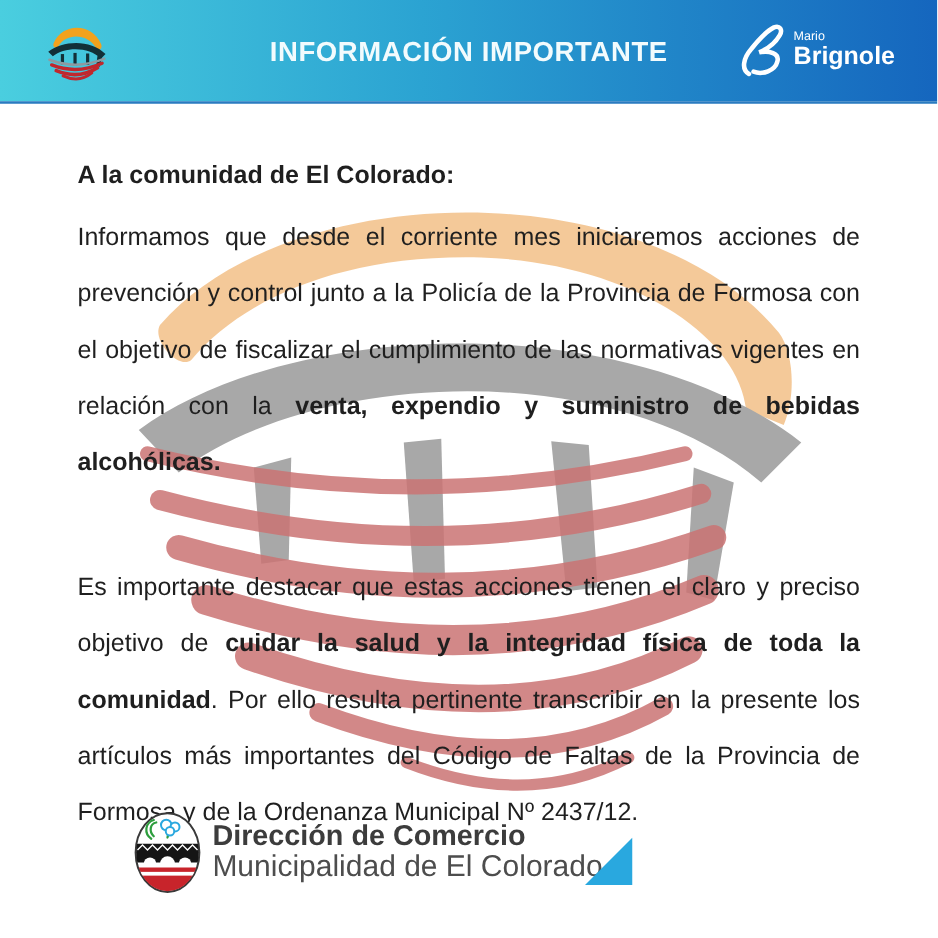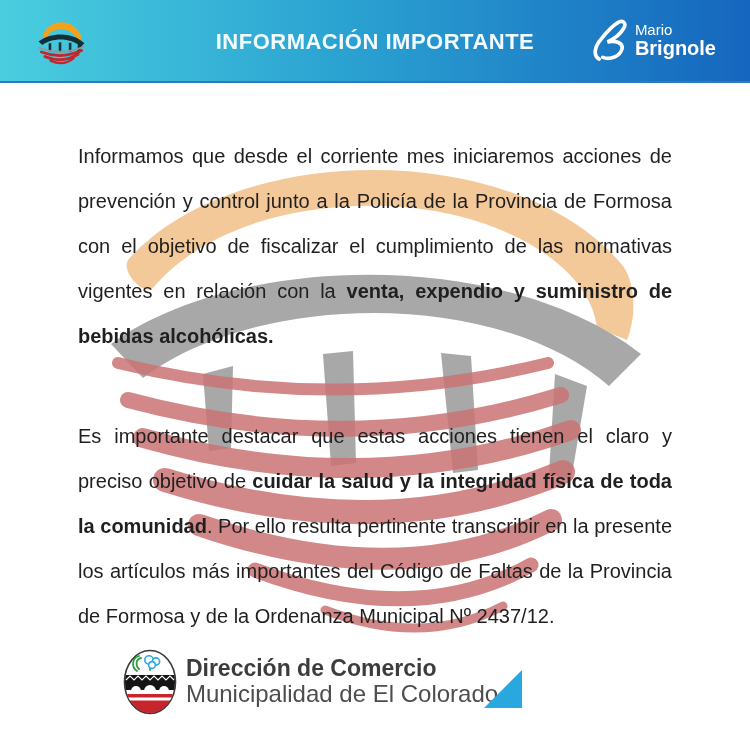--- a/index.html
+++ b/index.html
@@ -20,39 +20,39 @@
   }
   .header-logo{width:55px;height:55px;flex:0 0 auto;}
   .header-title{
     position:absolute;left:0;right:0;top:0;height:83px;
     display:flex;align-items:center;justify-content:center;
     color:#F2FBFD;font-weight:bold;font-size:22px;letter-spacing:.5px;
     pointer-events:none;
   }
   .brand{display:flex;align-items:center;gap:4px;flex:0 0 auto;}
   .brand-text{color:#ffffff;line-height:1.05;}
-  .brand-first{font-size:15px;font-weight:400;display:block;}
+  .brand-first{font-size:10px;font-weight:400;display:block;}
   .brand-last{font-size:20px;font-weight:bold;display:block;}
   
   .watermark{
     position:absolute;left:103px;top:148px;width:548px;height:508px;
     z-index:0;pointer-events:none;
   }
   
   .content{
     position:absolute;left:62px;top:118px;width:626px;z-index:1;
     color:#1f1f1f;font-size:20px;line-height:45px;
   }
   .salutation{font-weight:bold;margin:0 0 5px 0;}
-  .para{margin:16px;text-align:justify;}
+  .para{margin:0;text-align:justify;}
   .para + .para{margin-top:55px;}
   .para .b,.salutation{font-weight:bold;}
   
   .footer{
-    position:absolute;left:16px;top:648px;width:612px;z-index:1;
+    position:absolute;left:0;top:648px;width:612px;z-index:1;
     display:flex;align-items:center;justify-content:center;
   }
   .emblem{width:56px;height:68px;flex:0 0 auto;margin-right:8px;}
   .footer-text{display:flex;flex-direction:column;line-height:1.1;}
   .footer-title{font-size:23px;font-weight:bold;color:#3c3c3c;}
   .footer-subtitle{font-size:24px;color:#4d4d4d;}
   .footer-triangle{width:38px;height:38px;flex:0 0 auto;margin-left:-14px;margin-top:14px;}
 </style>
 </head>
 <body>
@@ -109,20 +109,21 @@
         <path d="M9,44 C2,40 4,30 11,22 C19,12 27,5 31,3 C36,1 39,5 36,10 C32,17 25,22 18,25 C27,23 36,26 34,33 C32,41 21,45 13,42" fill="none" stroke="#ffffff" stroke-width="4" stroke-linecap="round"></path>
       </svg>
       <span class="brand-text">
         <span class="brand-first">Mario</span>
         <span class="brand-last">Brignole</span>
       </span>
     </div>
   </header>
 
   <main class="content">
+    <p class="salutation">A la comunidad de El Colorado:</p>
     <p class="para"><span>Informamos que desde el corriente mes iniciaremos acciones de prevención y control junto a la Policía de la Provincia de Formosa con el objetivo de fiscalizar el cumplimiento de las normativas vigentes en relación con la </span><span class="b">venta, expendio y suministro de bebidas alcohólicas.</span></p>
     <p class="para"><span>Es importante destacar que estas acciones tienen el claro y preciso objetivo de </span><span class="b">cuidar la salud y la integridad física de toda la comunidad</span><span>. Por ello resulta pertinente transcribir en la presente los artículos más importantes del Código de Faltas de la Provincia de Formosa y de la Ordenanza Municipal Nº 2437/12.</span></p>
   </main>
 
   <footer class="footer">
     <div class="emblem">
       <svg width="56" height="68" viewBox="0 0 56 68" xmlns="http://www.w3.org/2000/svg">
         <defs>
             <clipPath id="ovalClip">
               <ellipse cx="28" cy="34" rx="25" ry="31"></ellipse>

